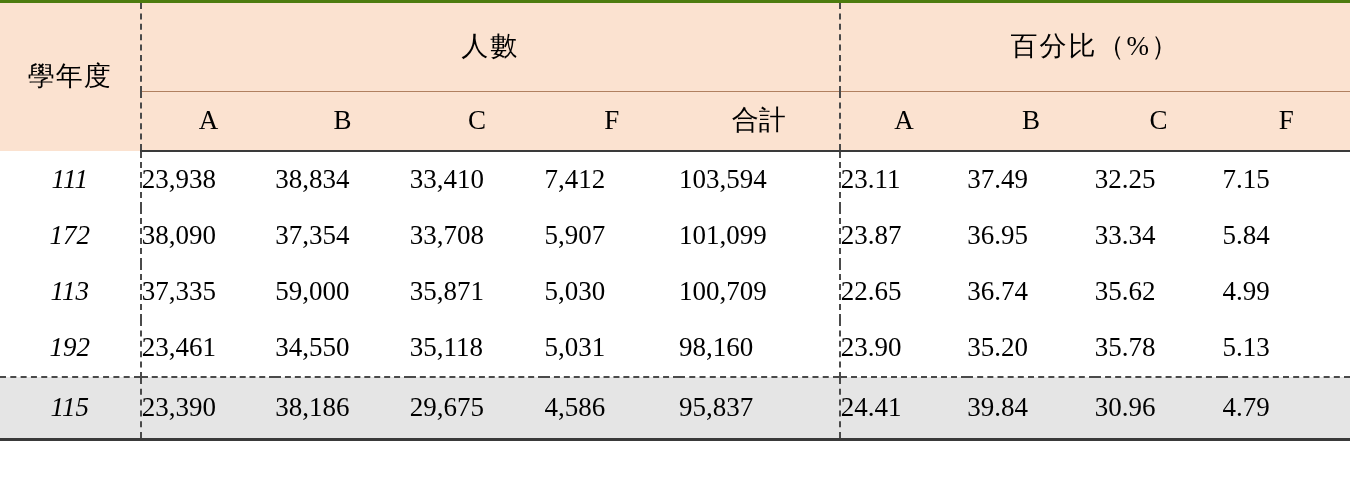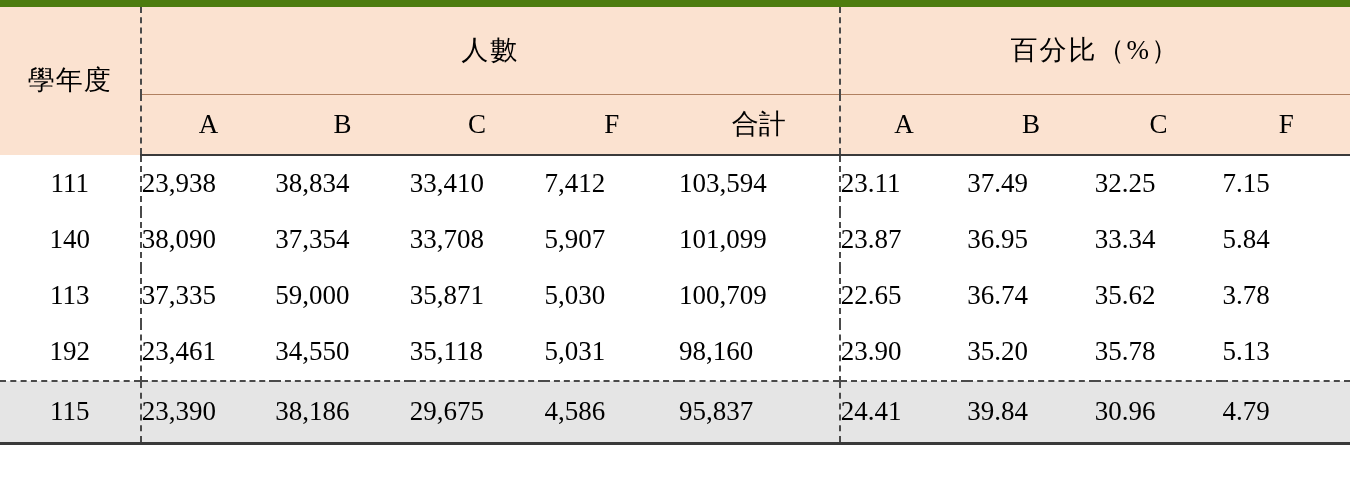--- a/index.html
+++ b/index.html
@@ -33,21 +33,21 @@
     text-align: center;
     vertical-align: middle;
     font-size: 27px;
     line-height: 1.1;
   }
   
   .hdr-band td, .hdr-band th {
     background: #fbe2d0;
   }
   .top-rule {
-    border-top: 7px solid #4d7c0f;
+    border-top: 3px solid #4d7c0f;
   }
   .mid-rule {
     border-bottom: 2px solid #3a3a3a;
   }
   .bottom-rule {
     border-bottom: 3px solid #3a3a3a;
   }
   .hdr-sub-rule {
     border-bottom: 1px solid #b08060;
   }
@@ -80,20 +80,21 @@
   }
   .data-row td {
     height: 56px;
   }
   .data-row td.val {
     text-align: left;
     padding-right: 26px;
   }
   .data-row td.yr {
     text-align: center;
+    font-style: italic;
   }
   .total-row td {
     font-weight: bold;
     background: #e5e5e5;
   }
   .total-row {
     height: 62px;
   }
   .group-label {
     font-size: 28px;
@@ -149,42 +150,42 @@
         <td class="val">38,834</td>
         <td class="val">33,410</td>
         <td class="val">7,412</td>
         <td class="val">103,594</td>
         <td class="val vdash-left">23.11</td>
         <td class="val">37.49</td>
         <td class="val">32.25</td>
         <td class="val">7.15</td>
       </tr>
       <tr class="data-row">
-        <td class="yr">140</td>
+        <td class="yr">172</td>
         <td class="val vdash-left">38,090</td>
         <td class="val">37,354</td>
         <td class="val">33,708</td>
         <td class="val">5,907</td>
         <td class="val">101,099</td>
         <td class="val vdash-left">23.87</td>
         <td class="val">36.95</td>
         <td class="val">33.34</td>
         <td class="val">5.84</td>
       </tr>
       <tr class="data-row">
         <td class="yr">113</td>
         <td class="val vdash-left">37,335</td>
         <td class="val">59,000</td>
         <td class="val">35,871</td>
         <td class="val">5,030</td>
         <td class="val">100,709</td>
         <td class="val vdash-left">22.65</td>
         <td class="val">36.74</td>
         <td class="val">35.62</td>
-        <td class="val">3.78</td>
+        <td class="val">4.99</td>
       </tr>
       <tr class="data-row">
         <td class="yr">192</td>
         <td class="val vdash-left">23,461</td>
         <td class="val">34,550</td>
         <td class="val">35,118</td>
         <td class="val">5,031</td>
         <td class="val">98,160</td>
         <td class="val vdash-left">23.90</td>
         <td class="val">35.20</td>

